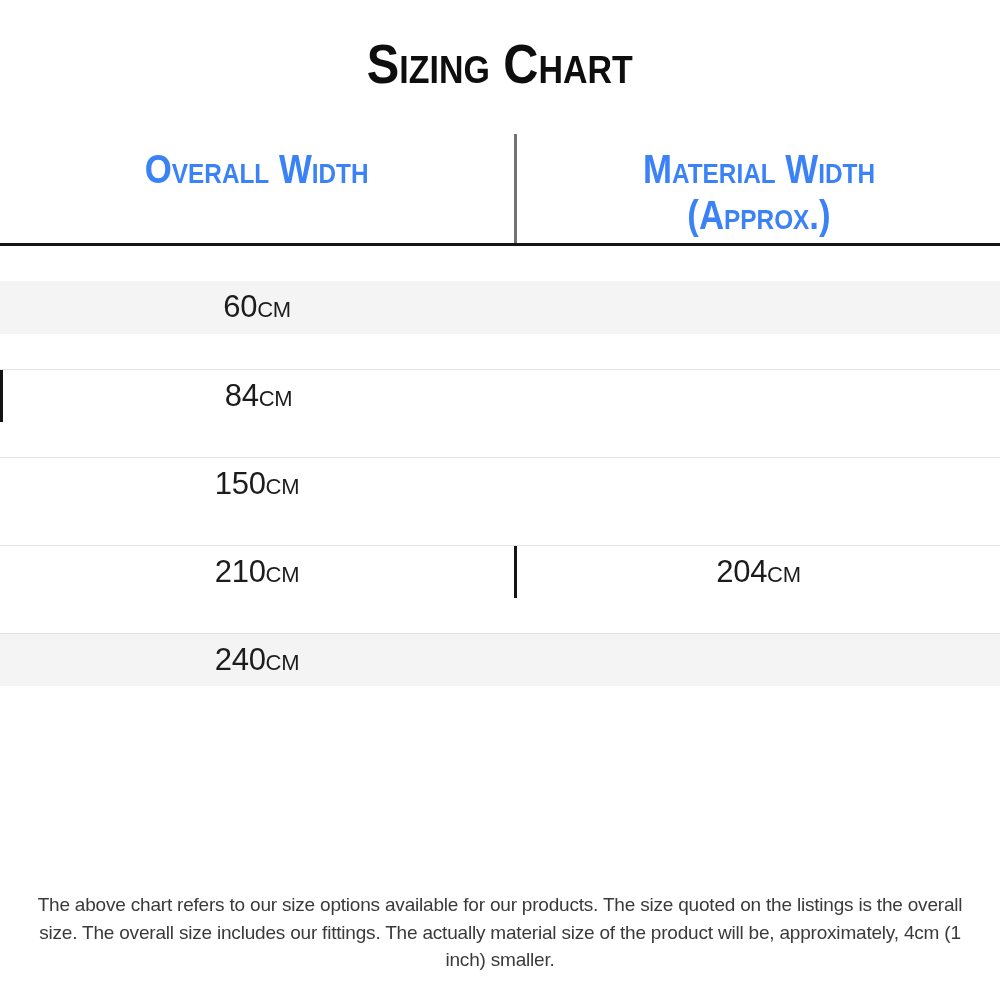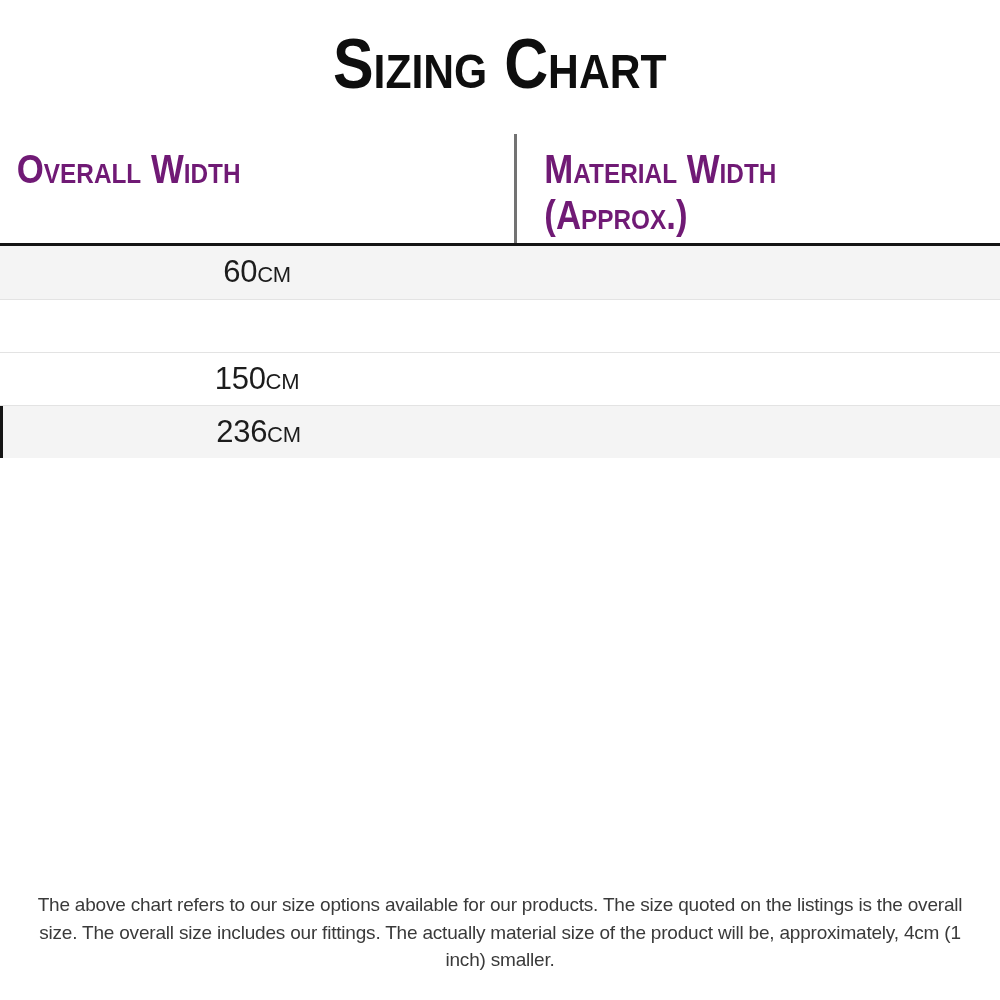--- a/index.html
+++ b/index.html
@@ -13,21 +13,21 @@
     width: 1000px;
     height: 1000px;
     background: #ffffff;
     overflow: hidden;
   }
   .title {
     margin: 0;
     padding-top: 26px;
     height: 76px;
     text-align: center;
-    font-size: 70px;
+    font-size: 56px;
     line-height: 76px;
     font-weight: 700;
     font-variant: small-caps;
     color: #0e0e0e;
     white-space: nowrap;
   }
   .squeeze {
     display: inline-block;
     transform: scaleX(0.87);
     transform-origin: 50% 50%;
@@ -38,38 +38,40 @@
   .thead {
     display: grid;
     grid-template-columns: 514px 486px;
     height: 112px;
     box-sizing: border-box;
     border-bottom: 3px solid #141414;
   }
   .th {
     box-sizing: border-box;
     padding-top: 12px;
+    text-align: center;
     font-size: 40px;
     line-height: 46px;
     font-weight: 700;
     font-variant: small-caps;
-    color: #701a75;
+    color: #3b82f6;
   }
   .th.right {
     border-left: 3px solid #737373;
   }
   .th .wrap-limit {
     display: inline-block;
     max-width: 420px;
   }
   .trow {
     display: grid;
     grid-template-columns: 514px 486px;
     height: 53px;
     box-sizing: border-box;
+    margin-top: 35px;
   }
   .trow.alt {
     background: #f4f4f4;
   }
   .trow + .trow {
     border-top: 1px solid #e3e3e3;
   }
   .cell {
     box-sizing: border-box;
     text-align: center;
@@ -105,25 +107,30 @@
   <div class="table">
     <div class="thead">
       <div class="th left"><span class="squeeze">Overall Width</span></div>
       <div class="th right"><span class="squeeze wrap-limit">Material Width (Approx.)</span></div>
     </div>
     <div>
         <div class="trow alt">
           <div class="cell left">60cm</div>
         </div>
         <div class="trow">
+          <div class="cell right">84cm</div>
         </div>
         <div class="trow">
           <div class="cell left">150cm</div>
         </div>
+        <div class="trow">
+          <div class="cell left">210cm</div>
+          <div class="cell right">204cm</div>
+        </div>
         <div class="trow alt">
-          <div class="cell right">236cm</div>
+          <div class="cell left">240cm</div>
         </div>
       </div>
   </div>
 
   <p class="footer-note">The above chart refers to our size options available for our products. The size quoted on the listings is the overall size. The overall size includes our fittings. The actually material size of the product will be, approximately, 4cm (1 inch) smaller.</p>
 
 </div>
 
 </body></html>

